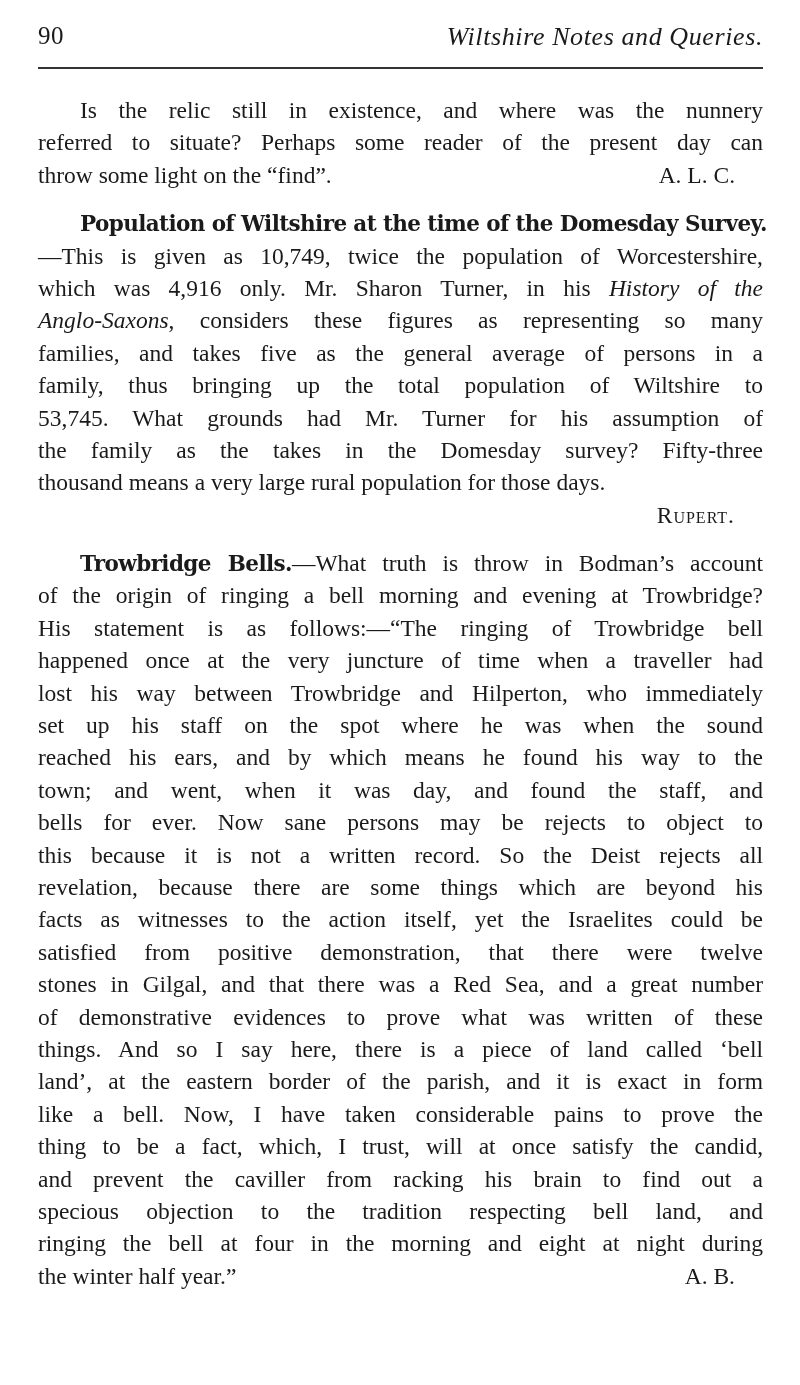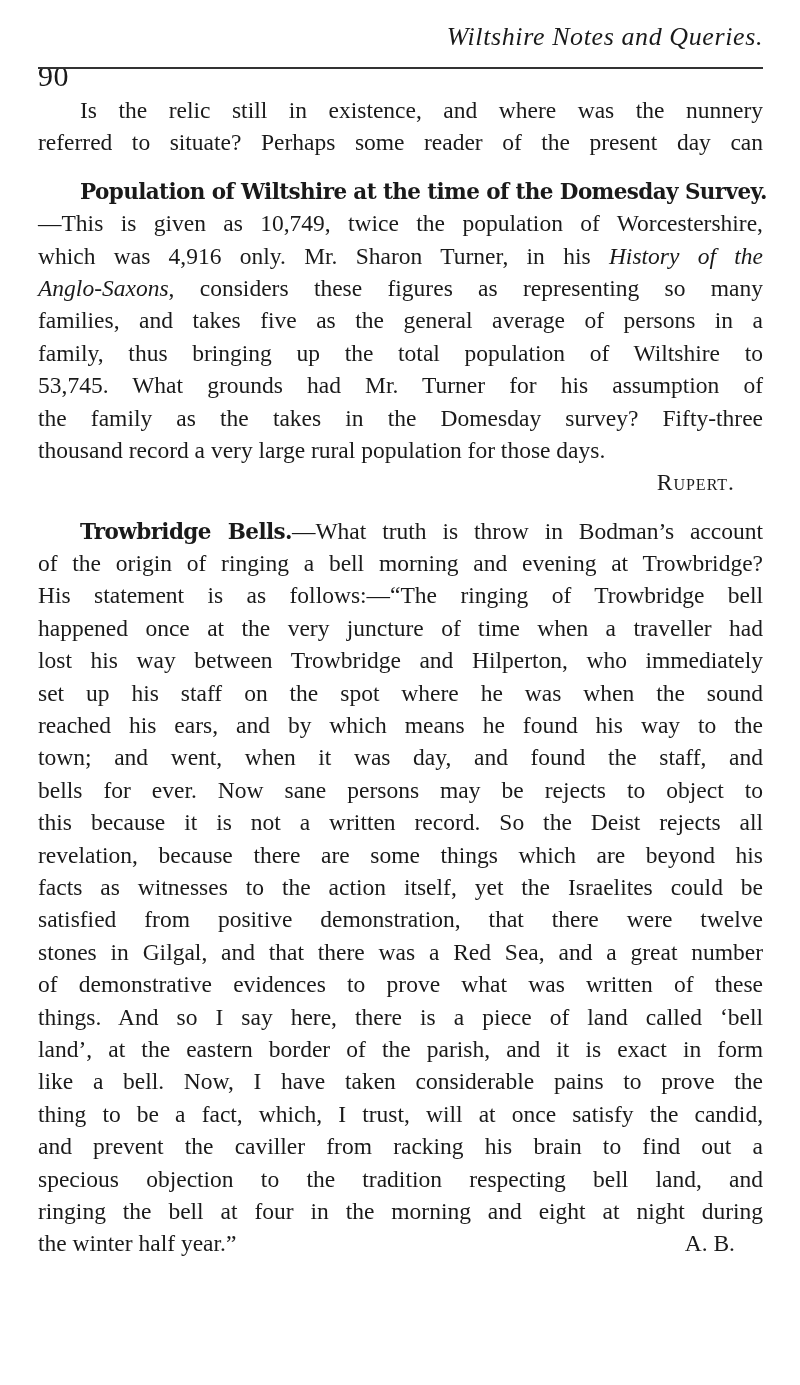--- a/index.html
+++ b/index.html
@@ -3,21 +3,21 @@
 <meta charset="utf-8">
 <style>
   html, body { margin: 0; padding: 0; background: #ffffff; }
   body {
     width: 800px; height: 1385px; position: relative; overflow: hidden;
     font-family: "Liberation Serif", "DejaVu Serif", serif;
     color: #1a1a1a;
   }
   .page { position: absolute; left: 0; top: 0; width: 800px; height: 1385px; }
   .running-head { position: absolute; top: 22px; left: 38px; width: 725px; height: 40px; }
-  .page-number { position: absolute; left: 0; top: 0; font-size: 30px; letter-spacing: 0.5px; margin-top: 37px; }
+  .page-number { position: absolute; left: 0; top: 0; font-size: 25px; letter-spacing: 0.5px; }
   .running-title {
     position: absolute; left: 0; right: 0; top: 0; text-align: right;
     font-style: italic; font-size: 26px; letter-spacing: 0.6px; padding-left: 10px;
   }
   .head-rule {
     position: absolute; top: 67px; left: 38px; width: 725px; height: 0;
     border-top: 2px solid #333;
   }
   .content { position: absolute; left: 38px; top: 94px; width: 725px; }
   .line {
@@ -43,34 +43,38 @@
     <span class="page-number">90</span>
     <span class="running-title">Wiltshire Notes and Queries.</span>
   </div>
   <div class="head-rule"></div>
 
   <div class="content">
 
     <div>
       <span class="line indent">Is the relic still in existence, and where was the nunnery</span>
       <span class="line">referred to situate?  Perhaps some reader of the present day can</span>
+      <div class="line sig-row">
+        <span>throw some light on the “find”.</span>
+        <span class="sig">A. L. C.</span>
+      </div>
     </div>
 
     <div class="gap"></div>
 
     <div>
       <span class="line indent"><span class="heading">Population of Wiltshire at the time of the Domesday Survey.</span></span>
       <span class="line">—This is given as 10,749, twice the population of Worcestershire,</span>
       <span class="line"><span>which was 4,916 only.  Mr. Sharon Turner, in his </span><em>History of the</em></span>
       <span class="line"><em>Anglo-Saxons</em><span>, considers these figures as representing so many</span></span>
       <span class="line">families, and takes five as the general average of persons in a</span>
       <span class="line">family, thus bringing up the total population of Wiltshire to</span>
       <span class="line">53,745.  What grounds had Mr. Turner for his assumption of</span>
       <span class="line">the family as the takes in the Domesday survey?  Fifty-three</span>
-      <span class="line last">thousand record a very large rural population for those days.</span>
+      <span class="line last">thousand means a very large rural population for those days.</span>
       <span class="line sig-right"><span class="smallcaps">Rupert.</span></span>
     </div>
 
     <div class="gap"></div>
 
     <div>
       <span class="line indent"><span class="heading">Trowbridge Bells.</span><span>—What truth is throw in Bodman’s account</span></span>
       <span class="line">of the origin of ringing a bell morning and evening at Trowbridge?</span>
       <span class="line">His statement is as follows:—“The ringing of Trowbridge bell</span>
       <span class="line">happened once at the very juncture of time when a traveller had</span>

